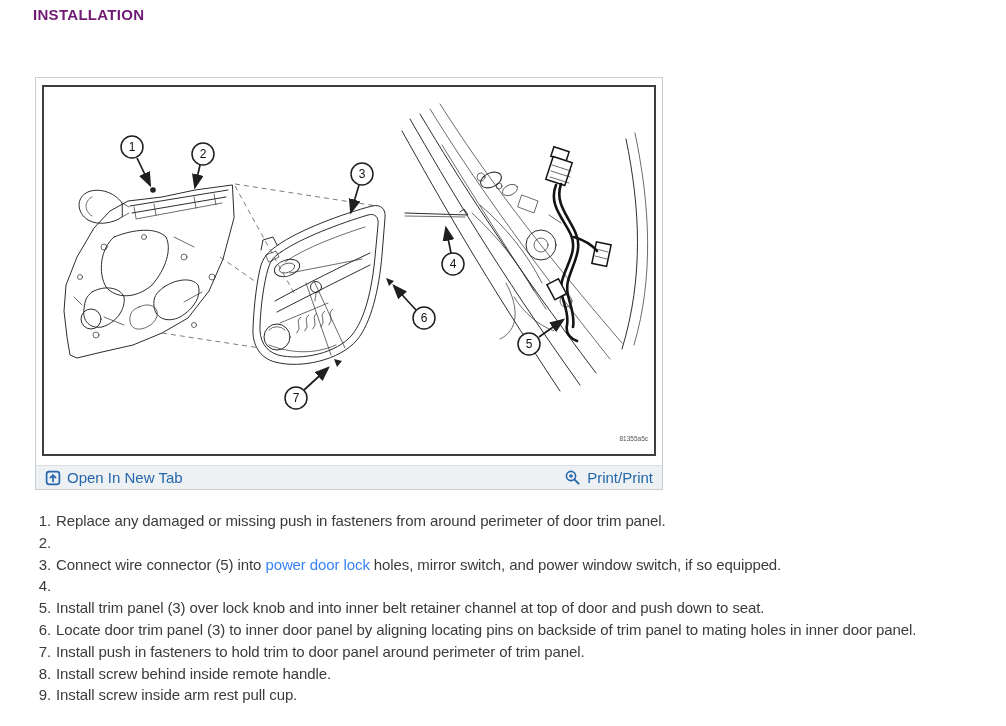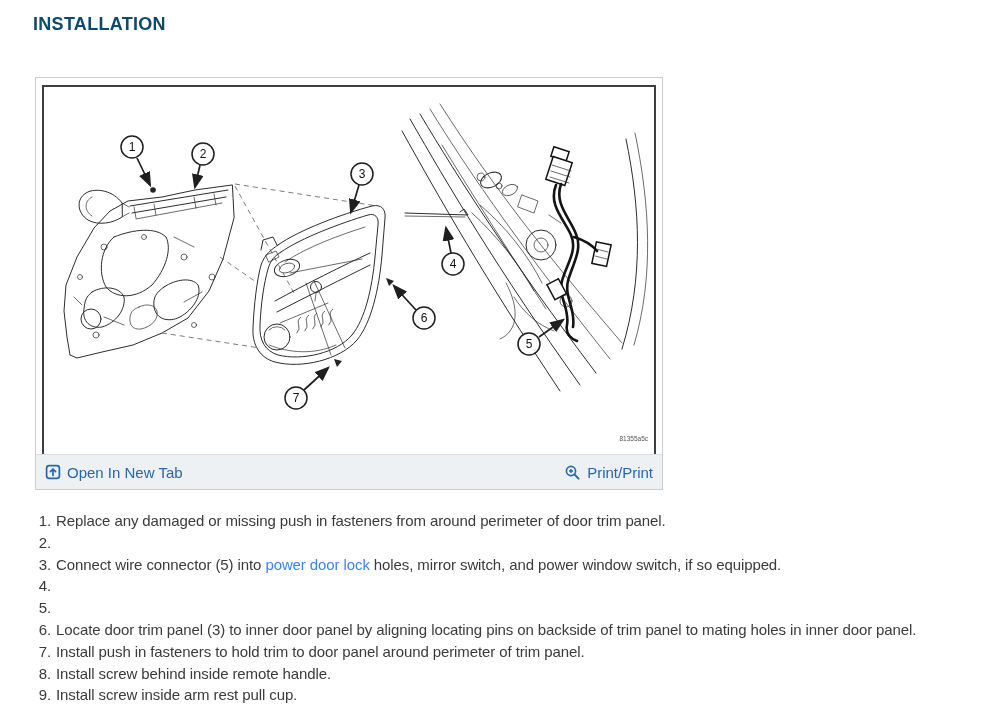--- a/index.html
+++ b/index.html
@@ -1,37 +1,37 @@
 <!DOCTYPE html>
 <html><head>
 <meta charset="utf-8">
 <style>
   * { margin:0; padding:0; box-sizing:border-box; }
   html,body { width:1006px; height:726px; background:#ffffff; overflow:hidden;
               font-family:"Liberation Sans", sans-serif; }
   body { position:relative; }
 
   .page-title{
-    position:absolute; left:33px; top:14px;
-    font-size:18px; font-weight:bold; color:#0c4a6e; letter-spacing:.3px;
+    position:absolute; left:33px; top:6px;
+    font-size:15px; font-weight:bold; color:#701a75; letter-spacing:.3px;
   }
 
   
   .figure-panel{
     position:absolute; left:35px; top:77px; width:628px; height:413px;
     border:1px solid #cdcdcd; background:#fff;
   }
   .figure-image{
     position:absolute; left:6px; top:7px; width:614px; height:371px;
     border:2px solid #3e3e3e; background:#fff;
   }
   .figure-image svg{ display:block; width:100%; height:100%; }
 
   .figure-toolbar{
-    position:absolute; left:0; right:0; bottom:0; height:35px;
+    position:absolute; left:0; right:0; bottom:0; height:24px;
     background:#eef1f4; border-top:1px solid #dcdfe2;
     display:flex; align-items:center; justify-content:space-between;
     padding:0 9px;
   }
   .tool-link{
     display:inline-flex; align-items:center; gap:6px;
     color:#2667ac; font-size:15px; text-decoration:none; cursor:pointer;
   }
   .tool-link svg{ display:block; }
 
@@ -249,20 +249,21 @@
   </div>
   <div class="step">
     <span class="num">3.</span>
     <span class="txt"><span>Connect wire connector (5) into </span><a class="inline-link">power door lock</a><span> holes, mirror switch, and power window switch, if so equipped.</span></span>
   </div>
   <div class="step">
     <span class="num">4.</span>
   </div>
   <div class="step">
     <span class="num">5.</span>
+    <span class="txt">Install trim panel (3) over lock knob and into inner belt retainer channel at top of door and push down to seat.</span>
   </div>
   <div class="step">
     <span class="num">6.</span>
     <span class="txt">Locate door trim panel (3) to inner door panel by aligning locating pins on backside of trim panel to mating holes in inner door panel.</span>
   </div>
   <div class="step">
     <span class="num">7.</span>
     <span class="txt">Install push in fasteners to hold trim to door panel around perimeter of trim panel.</span>
   </div>
   <div class="step">

